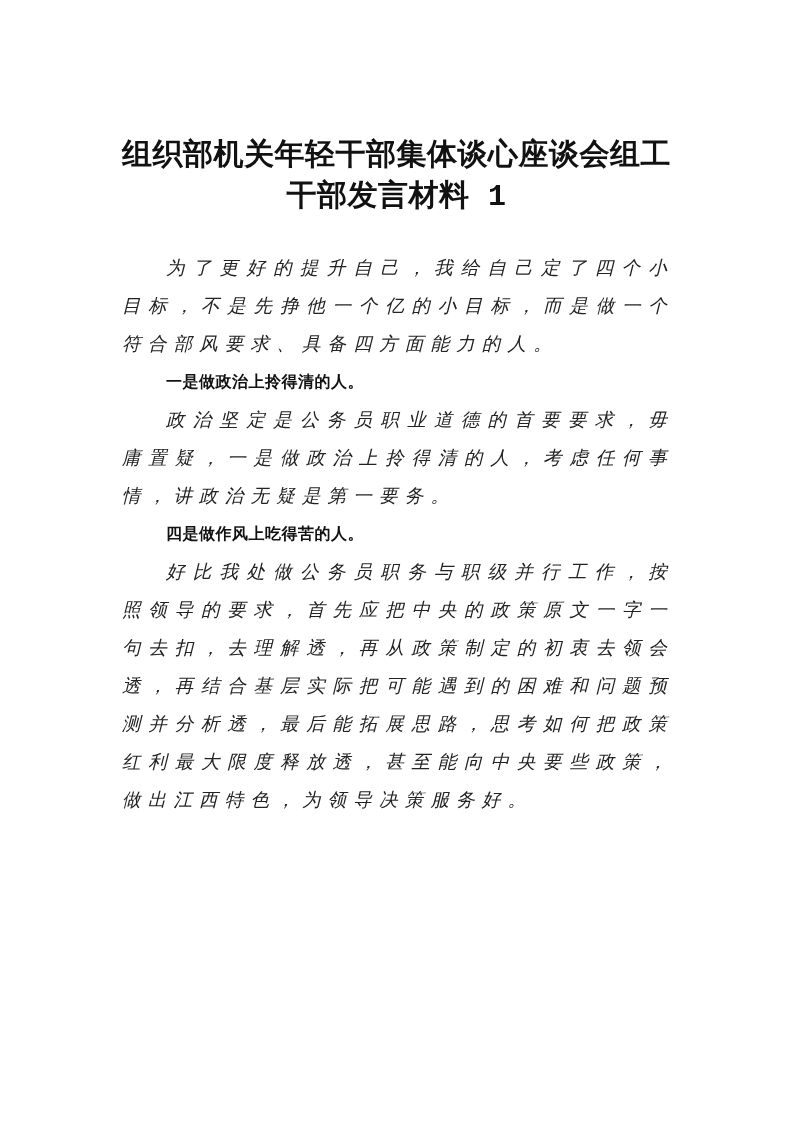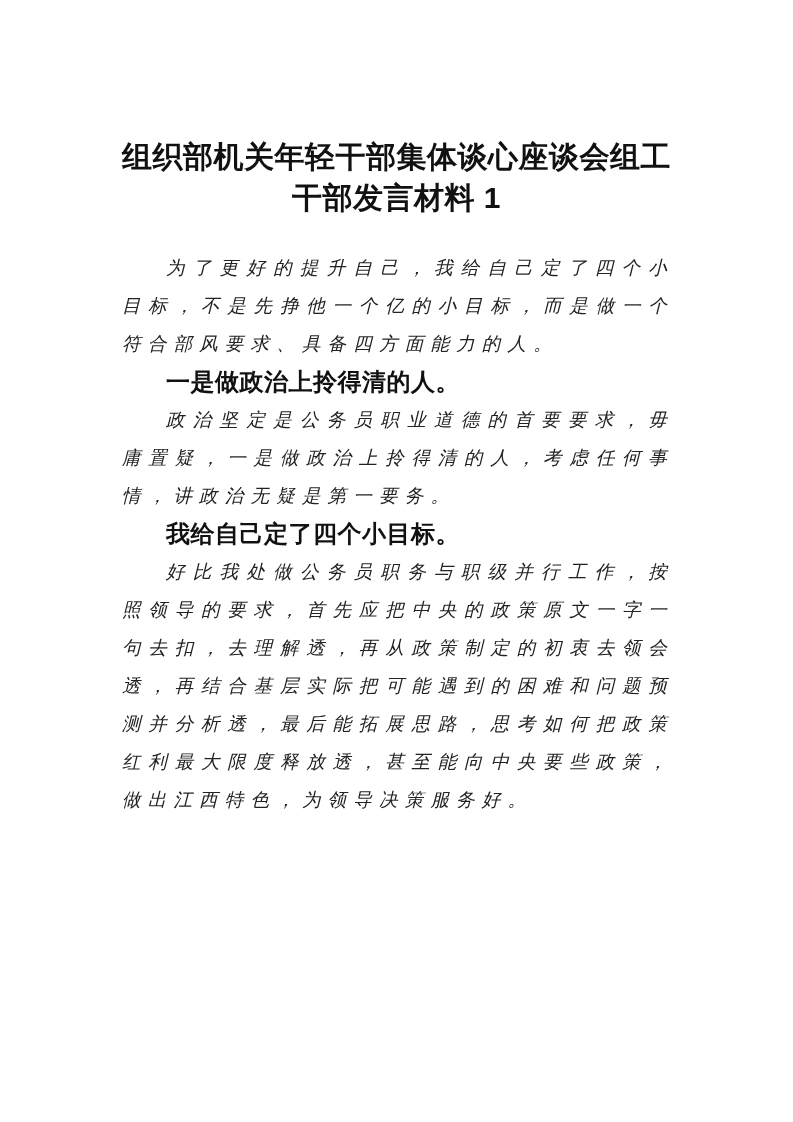--- a/index.html
+++ b/index.html
@@ -1,46 +1,46 @@
 <!DOCTYPE html>
 <html><head>
 <meta charset="utf-8">
 <style>
   html, body { margin: 0; padding: 0; background: #ffffff; }
   body { width: 793px; height: 1122px; position: relative; overflow: hidden; }
   .page { position: absolute; left: 0; top: 0; width: 793px; height: 1122px; background: #fff; }
   .title {
     position: absolute; left: 100px; top: 136px; width: 593px;
     text-align: center; color: #111;
-    font-family: Liberation Sans, sans-serif;
+    font-family: Liberation Mono, monospace;
     font-weight: bold; font-size: 30px; line-height: 41px; letter-spacing: 0.5px;
   }
   .body {
     position: absolute; left: 122px; top: 249px; width: 552px;
     color: #222;
     font-family: "DejaVu Serif", "Liberation Serif", serif;
     font-size: 18.5px; line-height: 38px; letter-spacing: 7.2px;
     text-align: justify;
   }
   .para { margin: 0; text-indent: 44px; font-style: italic; }
   .heading {
     margin: 0; text-indent: 44px; color: #111;
     font-family: "DejaVu Sans", "Liberation Sans", sans-serif;
-    font-size: 24px; line-height: 38px; letter-spacing: 0.5px; font-weight: 600;
+    font-size: 16px; line-height: 38px; letter-spacing: 0.5px; font-weight: 600;
   }
 </style>
 </head>
 <body>
 
 <div class="page">
   <div class="title">
     <div>组织部机关年轻干部集体谈心座谈会组工</div>
     <div>干部发言材料 1</div>
   </div>
 
   <div class="body">
     <p class="para">为了更好的提升自己，我给自己定了四个小目标，不是先挣他一个亿的小目标，而是做一个符合部风要求、具备四方面能力的人。</p>
     <p class="heading">一是做政治上拎得清的人。</p>
     <p class="para">政治坚定是公务员职业道德的首要要求，毋庸置疑，一是做政治上拎得清的人，考虑任何事情，讲政治无疑是第一要务。</p>
-    <p class="heading">我给自己定了四个小目标。</p>
+    <p class="heading">四是做作风上吃得苦的人。</p>
     <p class="para">好比我处做公务员职务与职级并行工作，按照领导的要求，首先应把中央的政策原文一字一句去扣，去理解透，再从政策制定的初衷去领会透，再结合基层实际把可能遇到的困难和问题预测并分析透，最后能拓展思路，思考如何把政策红利最大限度释放透，甚至能向中央要些政策，做出江西特色，为领导决策服务好。</p>
   </div>
 </div>
 
 </body></html>

